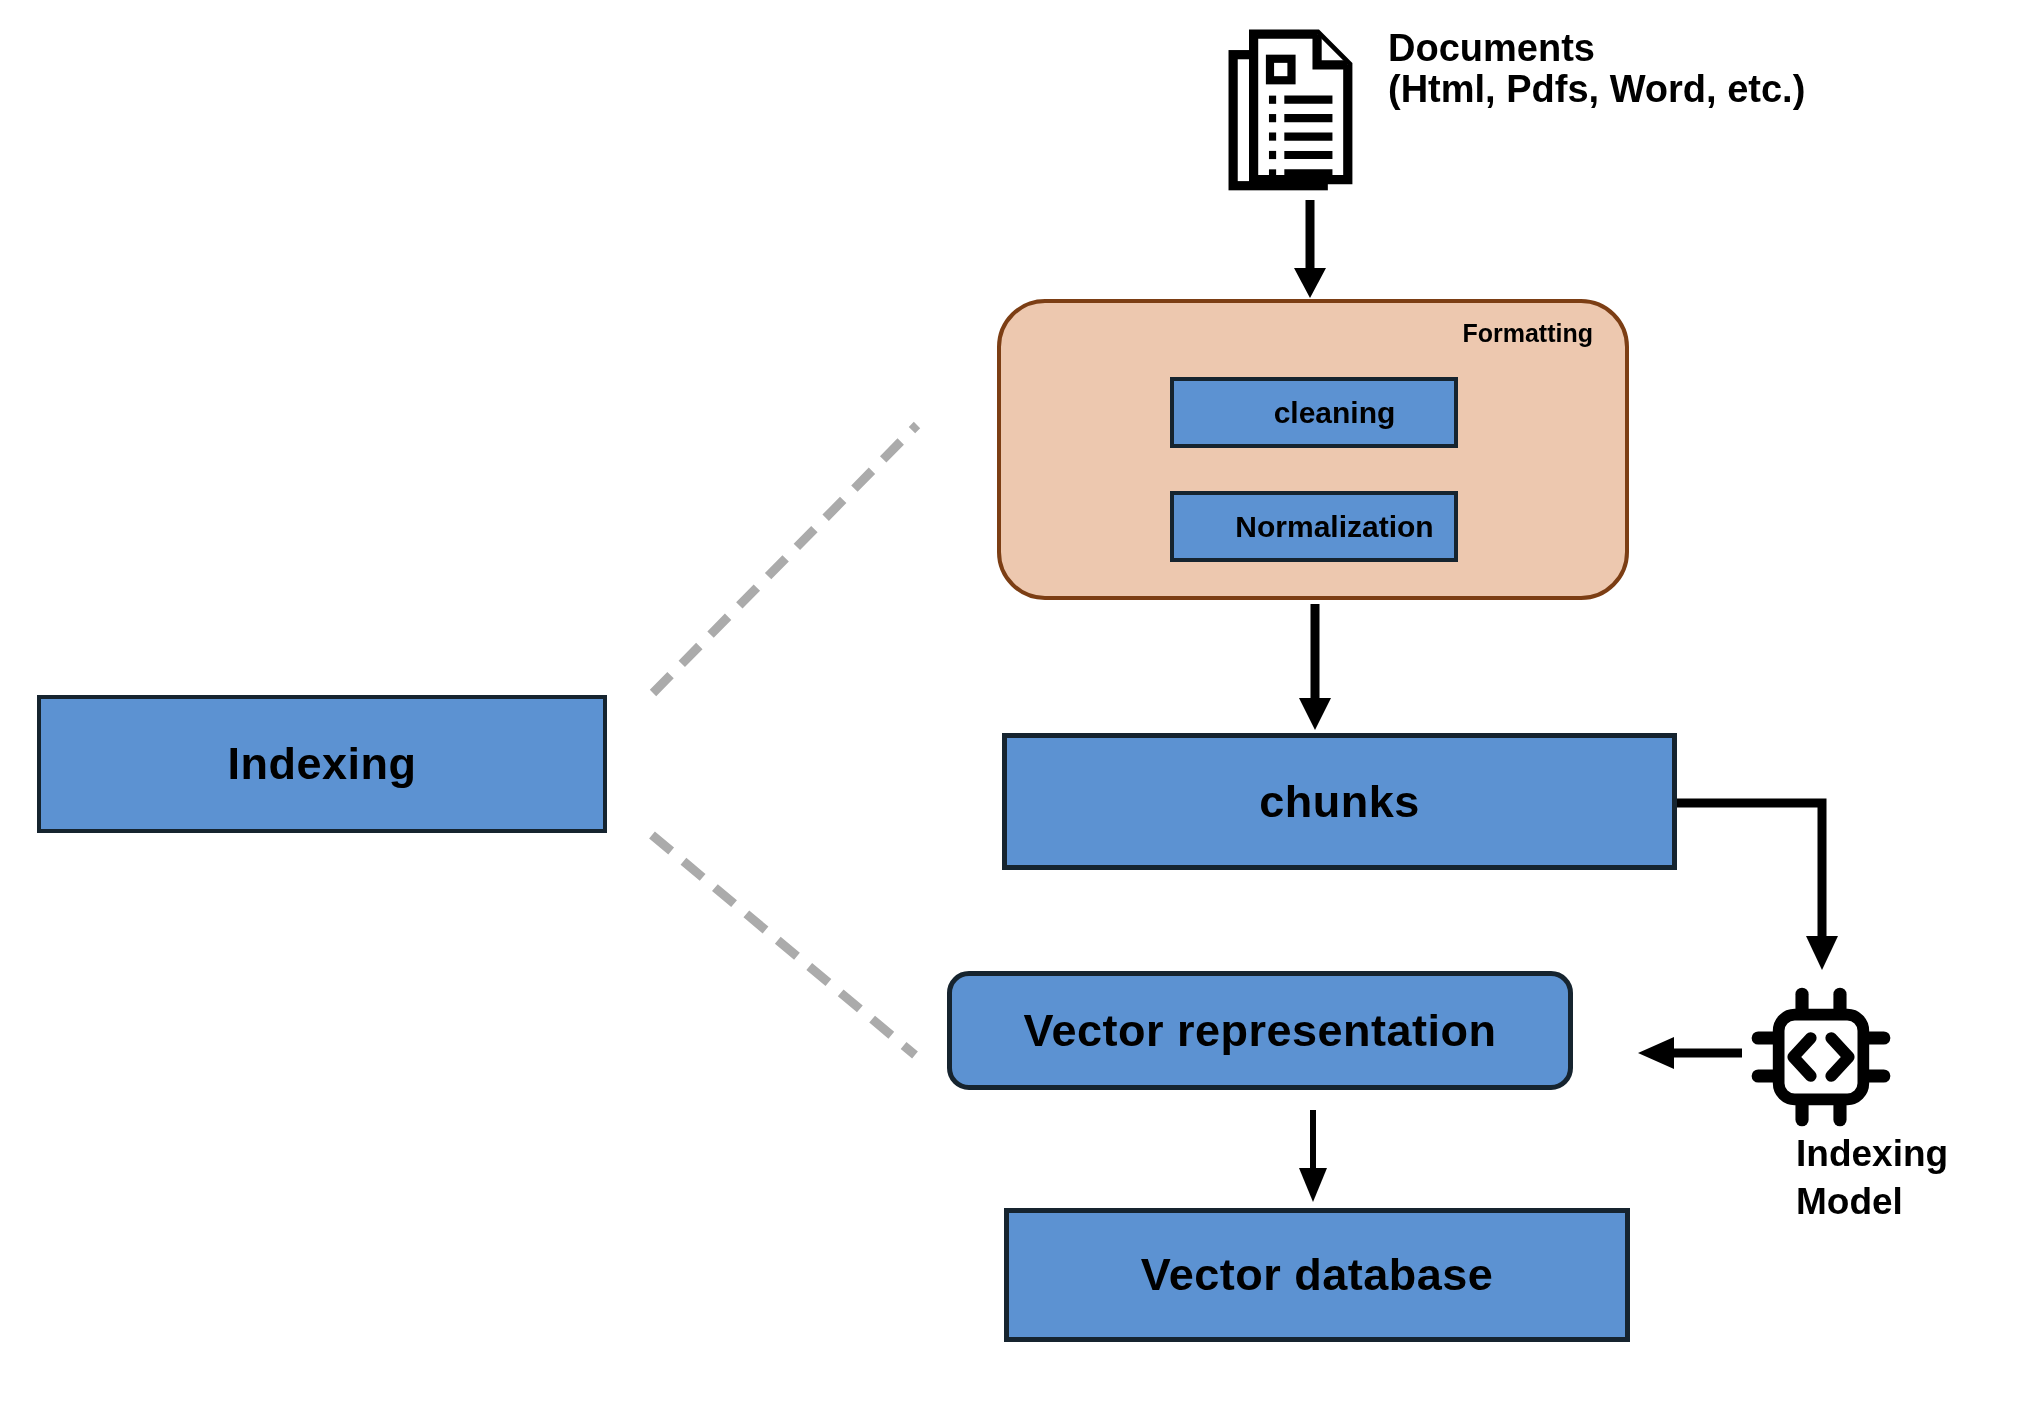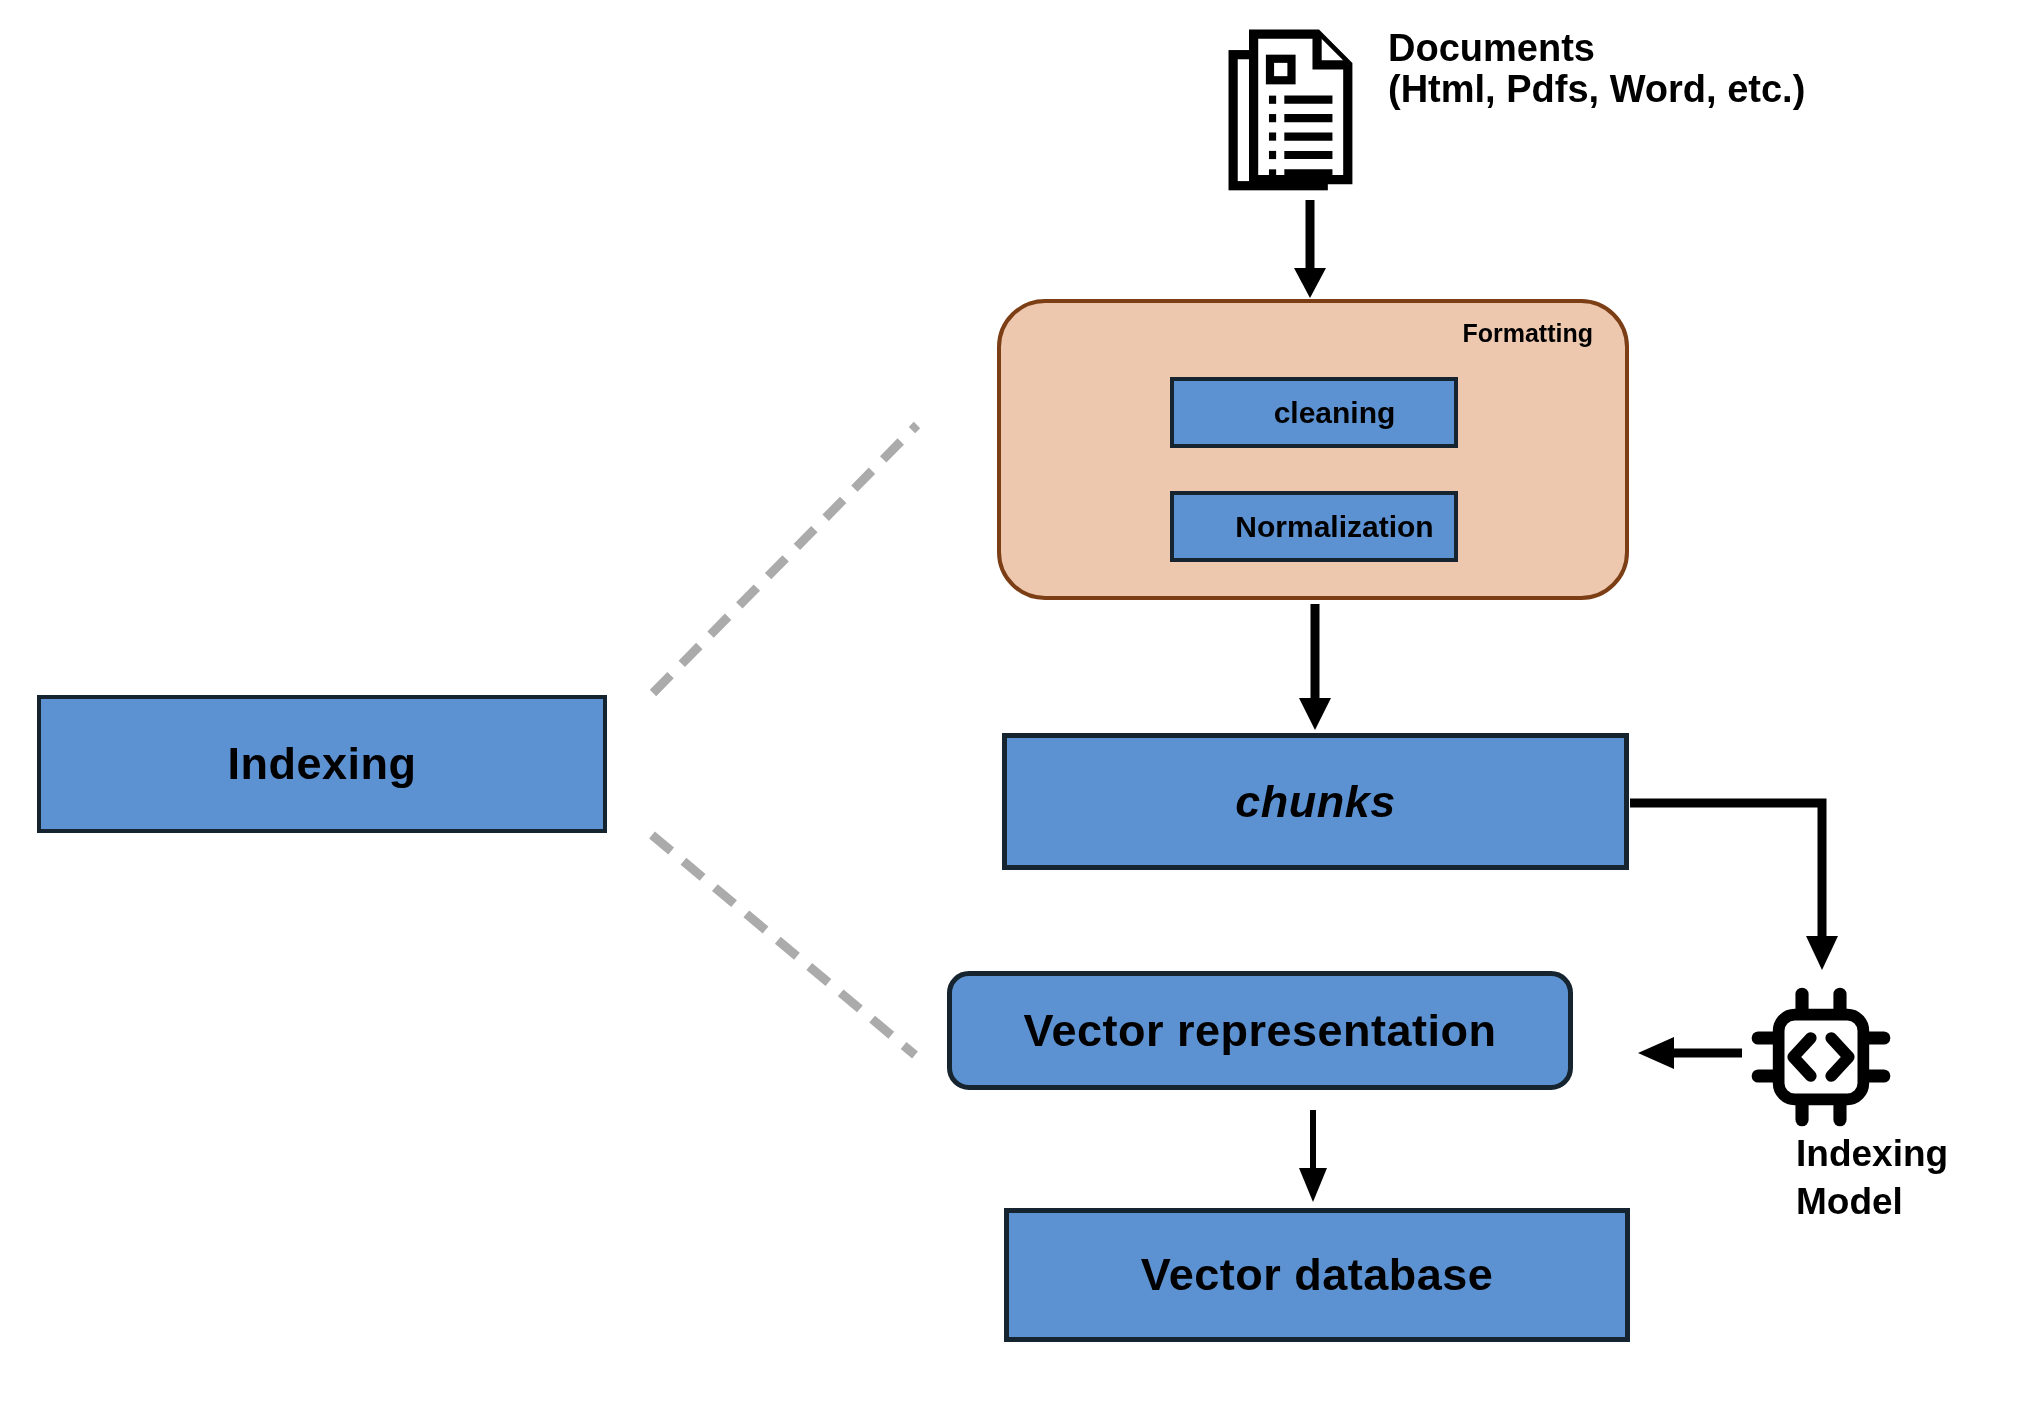--- a/index.html
+++ b/index.html
@@ -104,21 +104,21 @@
     </div>
     <div class="substep" style="top:188px;">
       <span>Normalization</span>
     </div>
   </div>
 
   <div class="node node-big" style="left:37px;top:695px;width:570px;height:138px;border-width:4px;">
     <span>Indexing</span>
   </div>
 
-  <div class="node node-big" style="left:1002px;top:733px;width:627px;height:137px;font-style:italic;">
+  <div class="node node-big" style="left:1002px;top:733px;width:675px;height:137px;">
     <span>chunks</span>
   </div>
 
   <div class="node node-big" style="left:947px;top:971px;width:626px;height:119px;border-radius:22px;">
     <span>Vector representation</span>
   </div>
 
   <div class="node node-big" style="left:1004px;top:1208px;width:626px;height:134px;">
     <span>Vector database</span>
   </div>

